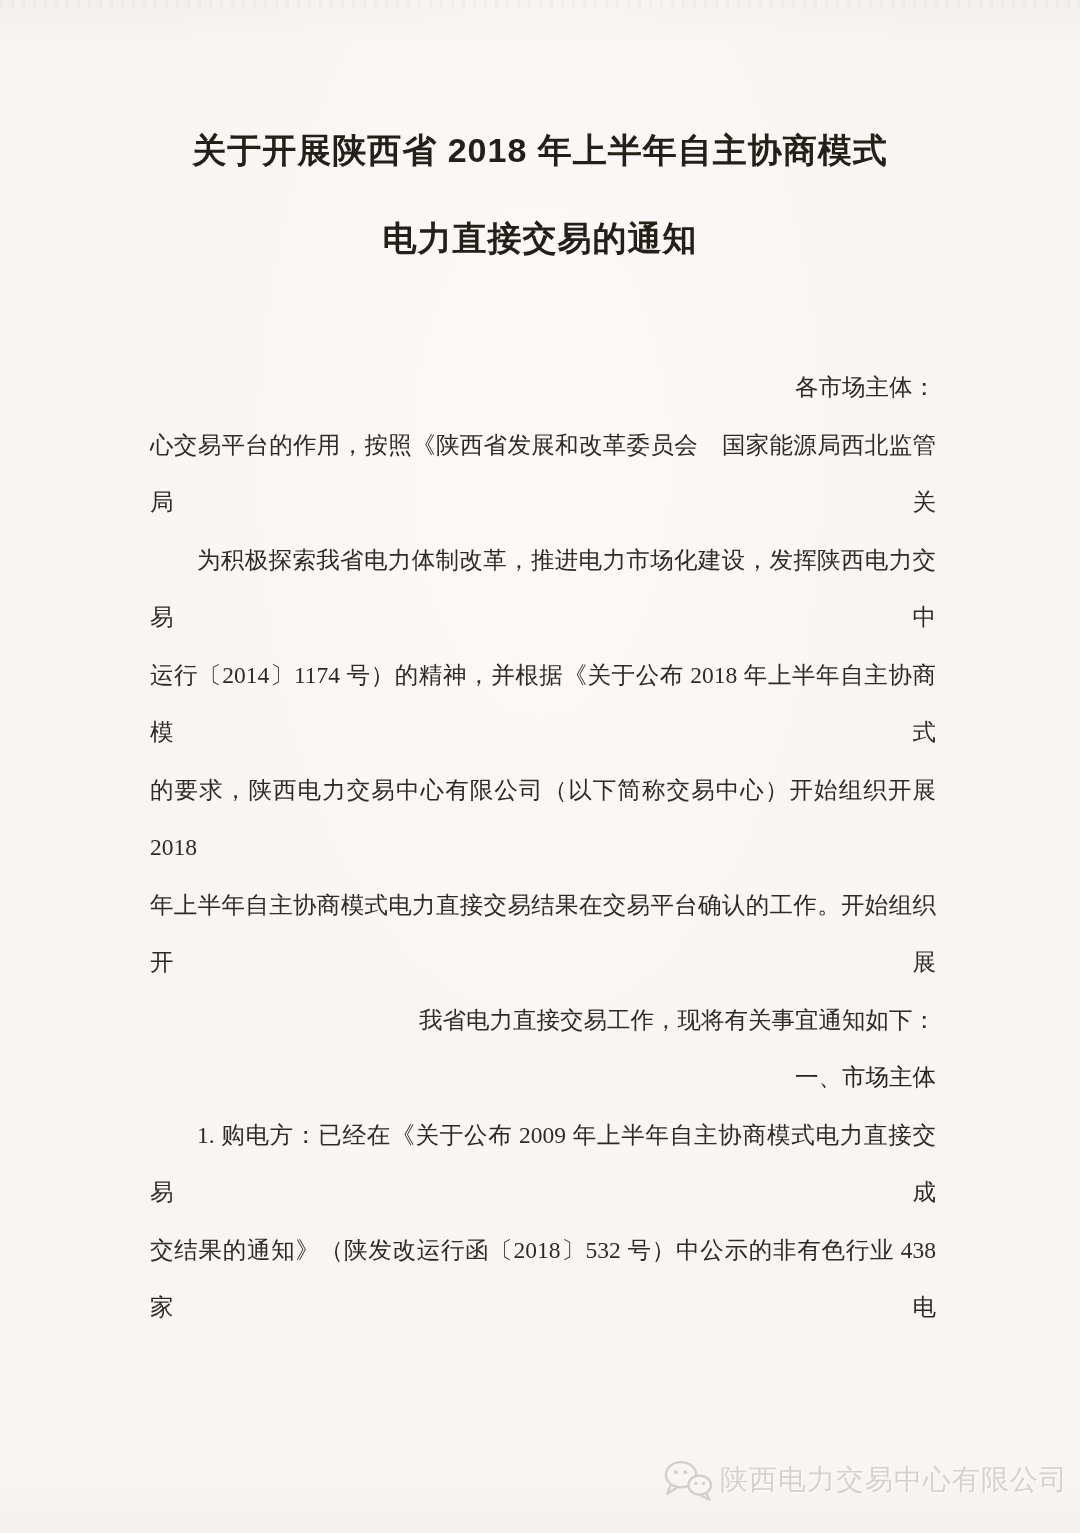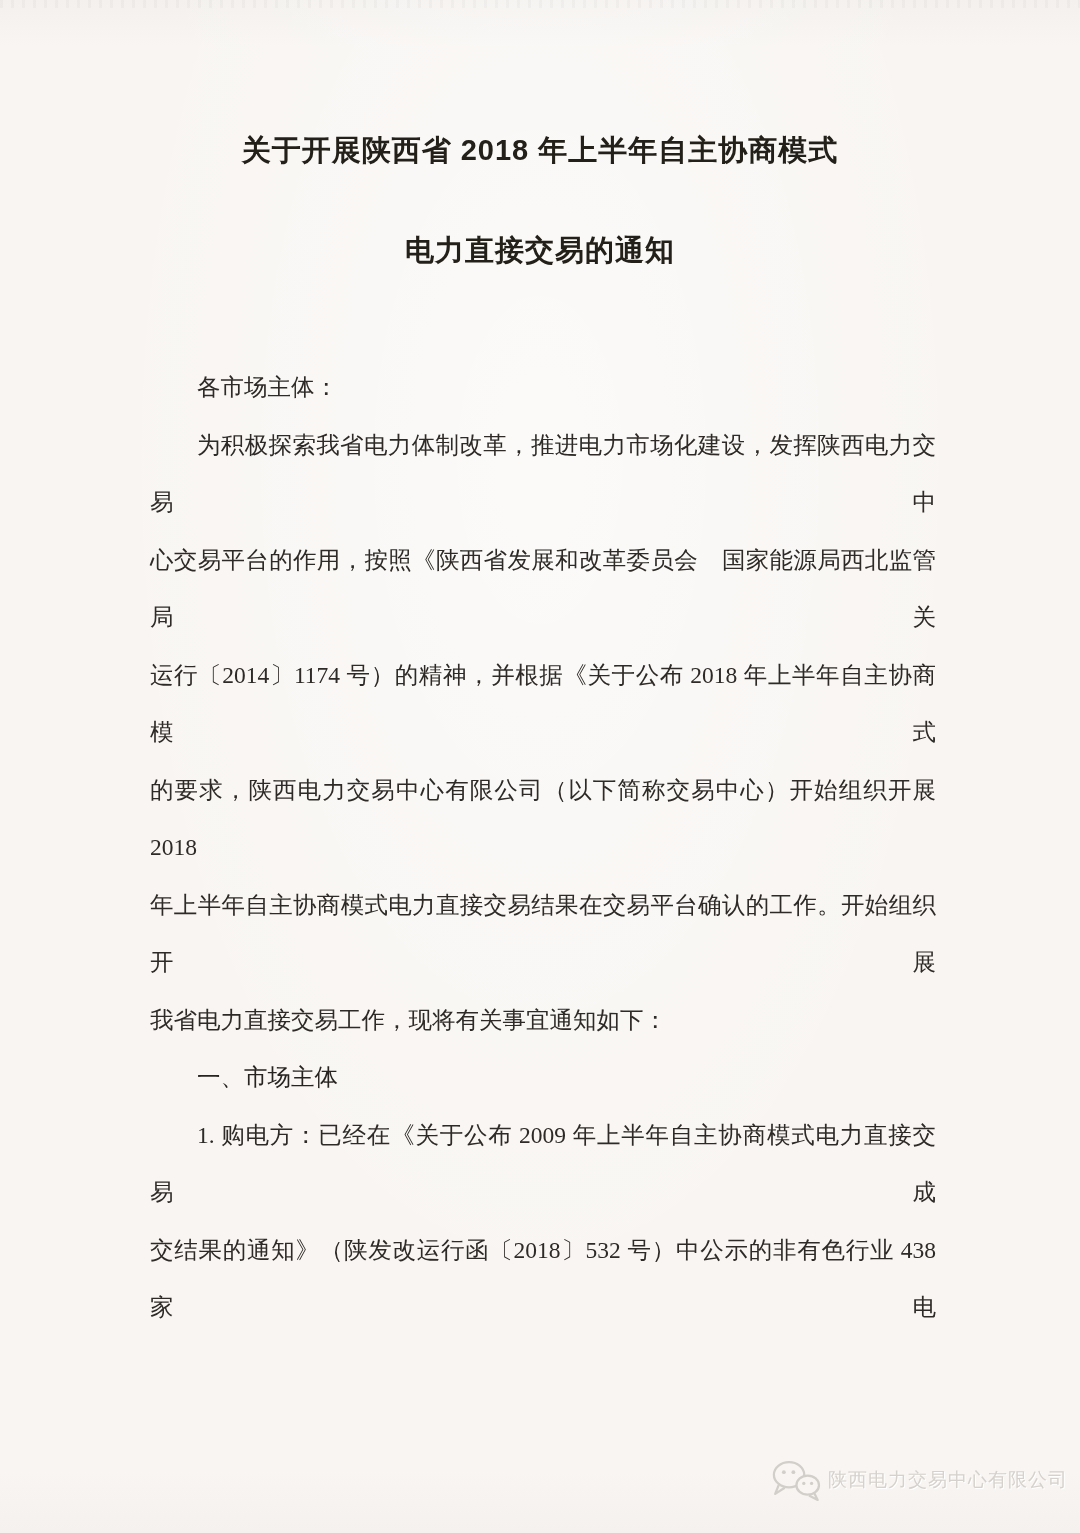--- a/index.html
+++ b/index.html
@@ -33,37 +33,37 @@
   }
 
   .title-block {
     position: absolute;
     top: 128px;
     left: 0;
     width: 100%;
     text-align: center;
     font-family: "Liberation Sans", sans-serif;
     font-weight: 700;
-    font-size: 29px;
+    font-size: 34px;
     letter-spacing: 1px;
     color: #232019;
   }
   .title-line { line-height: 44px; }
-  .title-line + .title-line { margin-top: 56px; }
+  .title-line + .title-line { margin-top: 44px; }
 
   .body-block {
     position: absolute;
     top: 359px;
     left: 150px;
     width: 786px;
     font-size: 23.5px;
     line-height: 57.5px;
     color: var(--ink);
   }
-  .line { white-space: nowrap; }
+  .line { white-space: nowrap; text-align: right; }
   .indent { text-indent: 2em; }
   .fill {
     white-space: normal;
     text-align: justify;
     text-align-last: justify;
   }
   .heading {
     font-family: "Liberation Sans", sans-serif;
     font-weight: 400;
     color: #262320;
@@ -71,42 +71,42 @@
 
   .watermark {
     position: absolute;
     top: 1457px;
     right: 12px;
     display: flex;
     align-items: center;
     gap: 6px;
     color: var(--watermark);
     font-family: "Liberation Sans", sans-serif;
-    font-size: 19px;
+    font-size: 28px;
     letter-spacing: 1px;
     text-shadow: 1px 1px 0 #ffffff;
     user-select: none;
   }
   .watermark svg { display: block; }
 </style>
 </head>
 <body>
 
 <div class="page">
 
   <div class="title-block">
     <div class="title-line">关于开展陕西省 2018 年上半年自主协商模式</div>
     <div class="title-line">电力直接交易的通知</div>
   </div>
 
   <div class="body-block">
     <div class="line indent">各市场主体：</div>
 
+    <div class="line fill">心交易平台的作用，按照《陕西省发展和改革委员会　国家能源局西北监管局关</div>
     <div class="line indent fill">为积极探索我省电力体制改革，推进电力市场化建设，发挥陕西电力交易中</div>
-    <div class="line fill">心交易平台的作用，按照《陕西省发展和改革委员会　国家能源局西北监管局关</div>
     <div class="line fill">运行〔2014〕1174 号）的精神，并根据《关于公布 2018 年上半年自主协商模式</div>
     <div class="line fill">的要求，陕西电力交易中心有限公司（以下简称交易中心）开始组织开展 2018</div>
     <div class="line fill">年上半年自主协商模式电力直接交易结果在交易平台确认的工作。开始组织开展</div>
     <div class="line">我省电力直接交易工作，现将有关事宜通知如下：</div>
 
     <div class="line indent heading">一、市场主体</div>
 
     <div class="line indent fill">1. 购电方：已经在《关于公布 2009 年上半年自主协商模式电力直接交易成</div>
     <div class="line fill">交结果的通知》（陕发改运行函〔2018〕532 号）中公示的非有色行业 438 家电</div>
 

